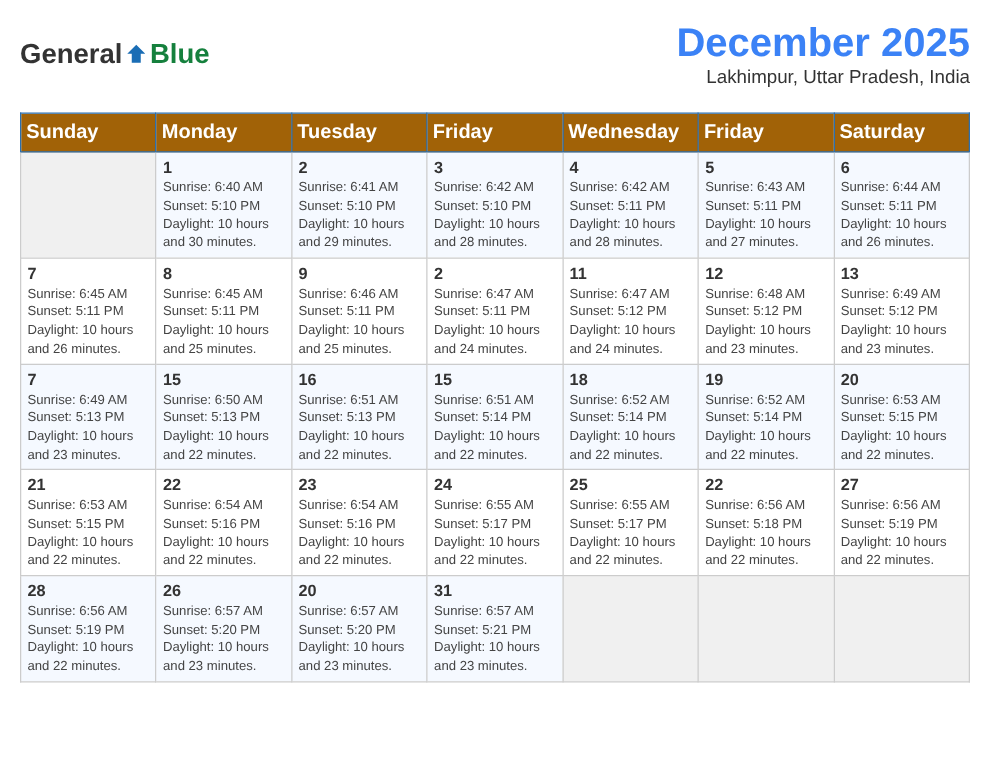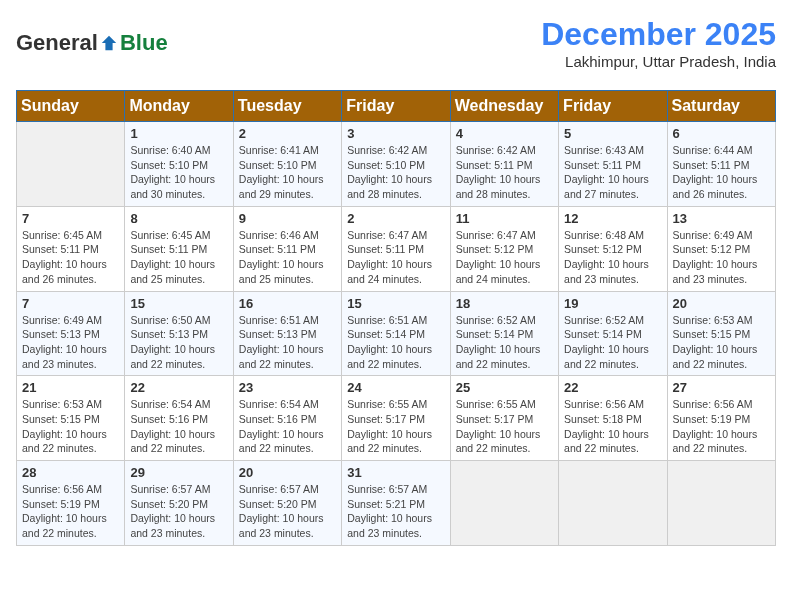--- a/index.html
+++ b/index.html
@@ -240,21 +240,21 @@
           <span class="day-num">27</span>
           <div class="day-info">Sunrise: 6:56 AM<br>Sunset: 5:19 PM<br>Daylight: 10 hours<br>and 22 minutes.</div>
         </td>
       </tr>
       <tr>
         <td>
           <span class="day-num">28</span>
           <div class="day-info">Sunrise: 6:56 AM<br>Sunset: 5:19 PM<br>Daylight: 10 hours<br>and 22 minutes.</div>
         </td>
         <td>
-          <span class="day-num">29</span>
+          <span class="day-num">26</span>
           <div class="day-info">Sunrise: 6:57 AM<br>Sunset: 5:20 PM<br>Daylight: 10 hours<br>and 23 minutes.</div>
         </td>
         <td>
           <span class="day-num">20</span>
           <div class="day-info">Sunrise: 6:57 AM<br>Sunset: 5:20 PM<br>Daylight: 10 hours<br>and 23 minutes.</div>
         </td>
         <td>
           <span class="day-num">31</span>
           <div class="day-info">Sunrise: 6:57 AM<br>Sunset: 5:21 PM<br>Daylight: 10 hours<br>and 23 minutes.</div>
         </td>

